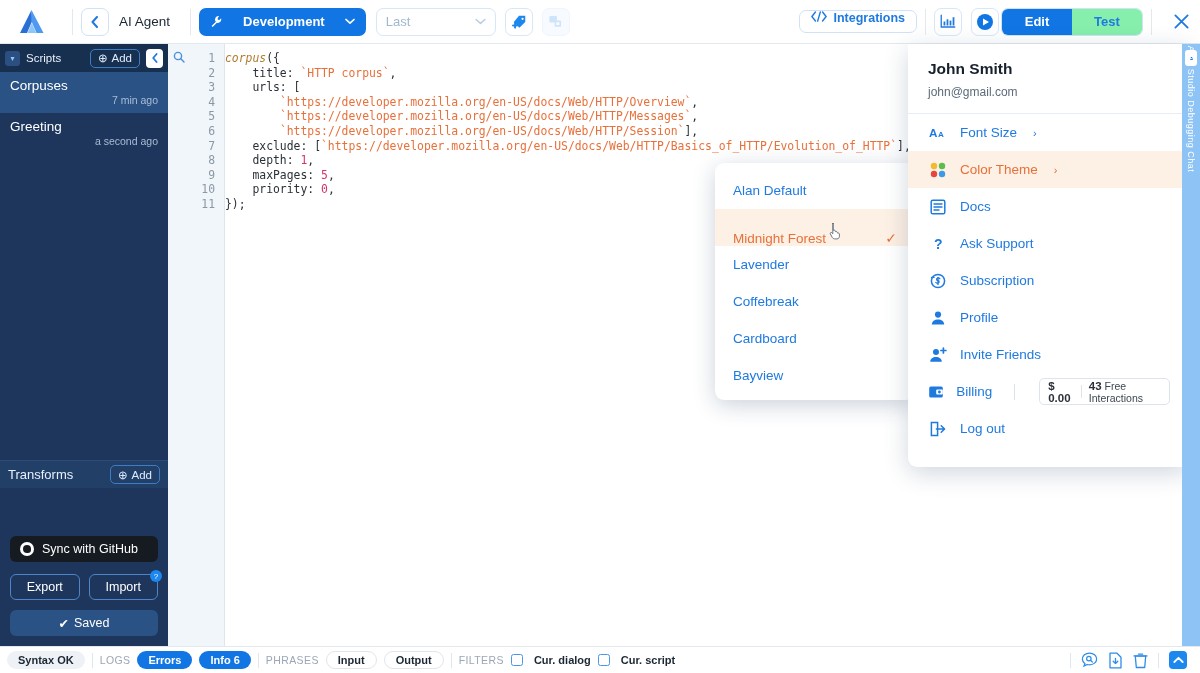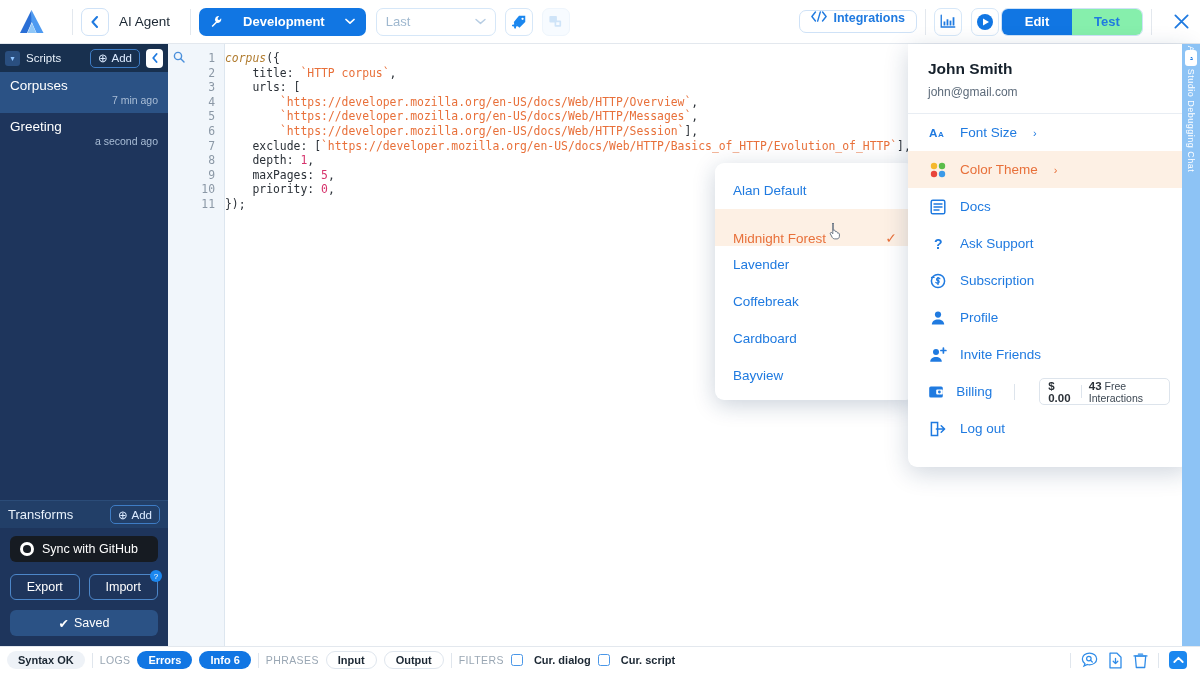--- a/index.html
+++ b/index.html
@@ -97,21 +97,21 @@
 
   .transform-head {
     height: 28px; background: #223f68; display: flex; align-items: center;
     padding: 0 8px; gap: 8px; border-top: 1px solid #2b4c78;
   }
   .transform-head .lbl { font-size: 13px; color: #e8f1fb; flex: 1; }
   .side-body { padding: 8px 10px 10px 10px; }
   .gh-btn {
     height: 26px; background: #161b22; border-radius: 6px; color: #fff;
     display: flex; align-items: center; gap: 8px; padding: 0 10px;
-    font-size: 12.5px; cursor: pointer;
+    font-size: 12.5px; cursor: pointer; margin-top: 40px;
   }
   .gh-dot { width: 14px; height: 14px; border-radius: 50%; background: #fff; position: relative; }
   .gh-dot:after {
     content:''; position:absolute; left:3px; top:3px; width:8px; height:8px;
     border-radius: 50% 50% 40% 50%; background: #161b22;
   }
   .two-col { display: flex; gap: 9px; margin-top: 12px; }
   .ob {
     flex: 1; height: 26px; border: 1px solid #4c86c8; border-radius: 6px;
     display: flex; align-items: center; justify-content: center;

